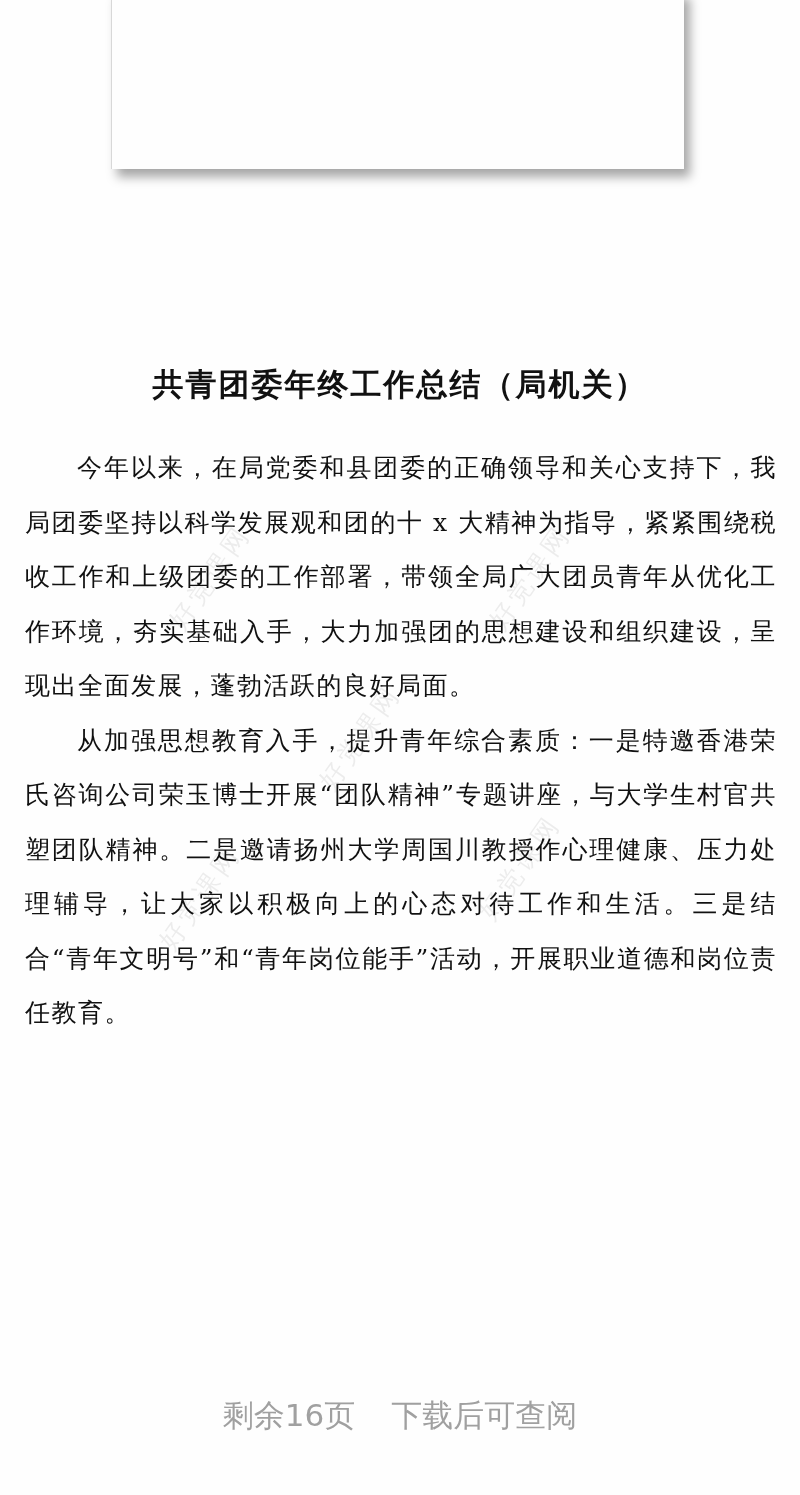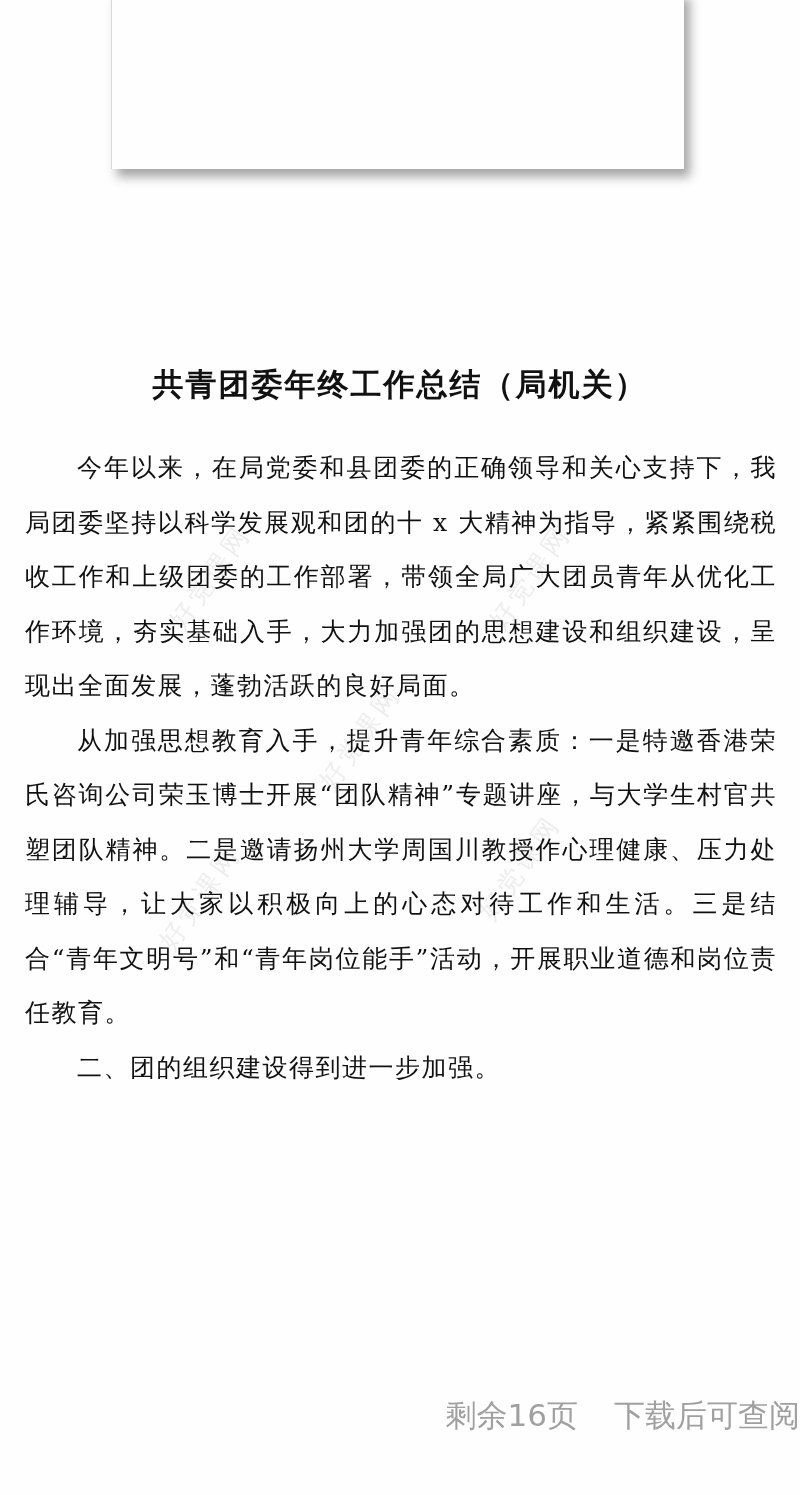--- a/index.html
+++ b/index.html
@@ -20,21 +20,21 @@
   .para {
     font-size:25px; line-height:54.5px; margin:0; text-align:justify;
     text-align-last:left; letter-spacing:1.5px;
   }
   .indent { text-indent:52px; }
   .watermark {
     position:absolute; color:rgba(0,0,0,0.07); font-size:26px; font-family:"DejaVu Sans",sans-serif;
     transform:rotate(-55deg); white-space:nowrap; pointer-events:none; letter-spacing:4px;
   }
   .remaining {
-    position:absolute; left:0; top:1395px; width:800px; text-align:right;
+    position:absolute; left:0; top:1395px; width:800px; text-align:center;
     font-family:"DejaVu Sans","Liberation Sans",sans-serif; font-size:31px; color:#a0a0a0;
     cursor:pointer;
   }
   .remaining .gap { display:inline-block; width:36px; }
 </style>
 </head>
 <body>
 
 <div class="prev-page"></div>
 
@@ -42,18 +42,17 @@
 <div class="watermark" style="left:470px;top:560px;">好党课网</div>
 <div class="watermark" style="left:300px;top:720px;">好党课网</div>
 <div class="watermark" style="left:140px;top:880px;">好党课网</div>
 <div class="watermark" style="left:460px;top:850px;">好党课网</div>
 
 <h1 class="doc-title">共青团委年终工作总结（局机关）</h1>
 
 <div class="body-text">
   <p class="para indent">今年以来，在局党委和县团委的正确领导和关心支持下，我局团委坚持以科学发展观和团的十 x 大精神为指导，紧紧围绕税收工作和上级团委的工作部署，带领全局广大团员青年从优化工作环境，夯实基础入手，大力加强团的思想建设和组织建设，呈现出全面发展，蓬勃活跃的良好局面。</p>
   <p class="para indent">从加强思想教育入手，提升青年综合素质：一是特邀香港荣氏咨询公司荣玉博士开展“团队精神”专题讲座，与大学生村官共塑团队精神。二是邀请扬州大学周国川教授作心理健康、压力处理辅导，让大家以积极向上的心态对待工作和生活。三是结合“青年文明号”和“青年岗位能手”活动，开展职业道德和岗位责任教育。</p>
-  <p class="para indent">二、团的组织建设得到进一步加强。</p>
 </div>
 
 <div class="remaining">
   <span>剩余16页</span><span class="gap"></span><span>下载后可查阅</span>
 </div>
 
 </body></html>

